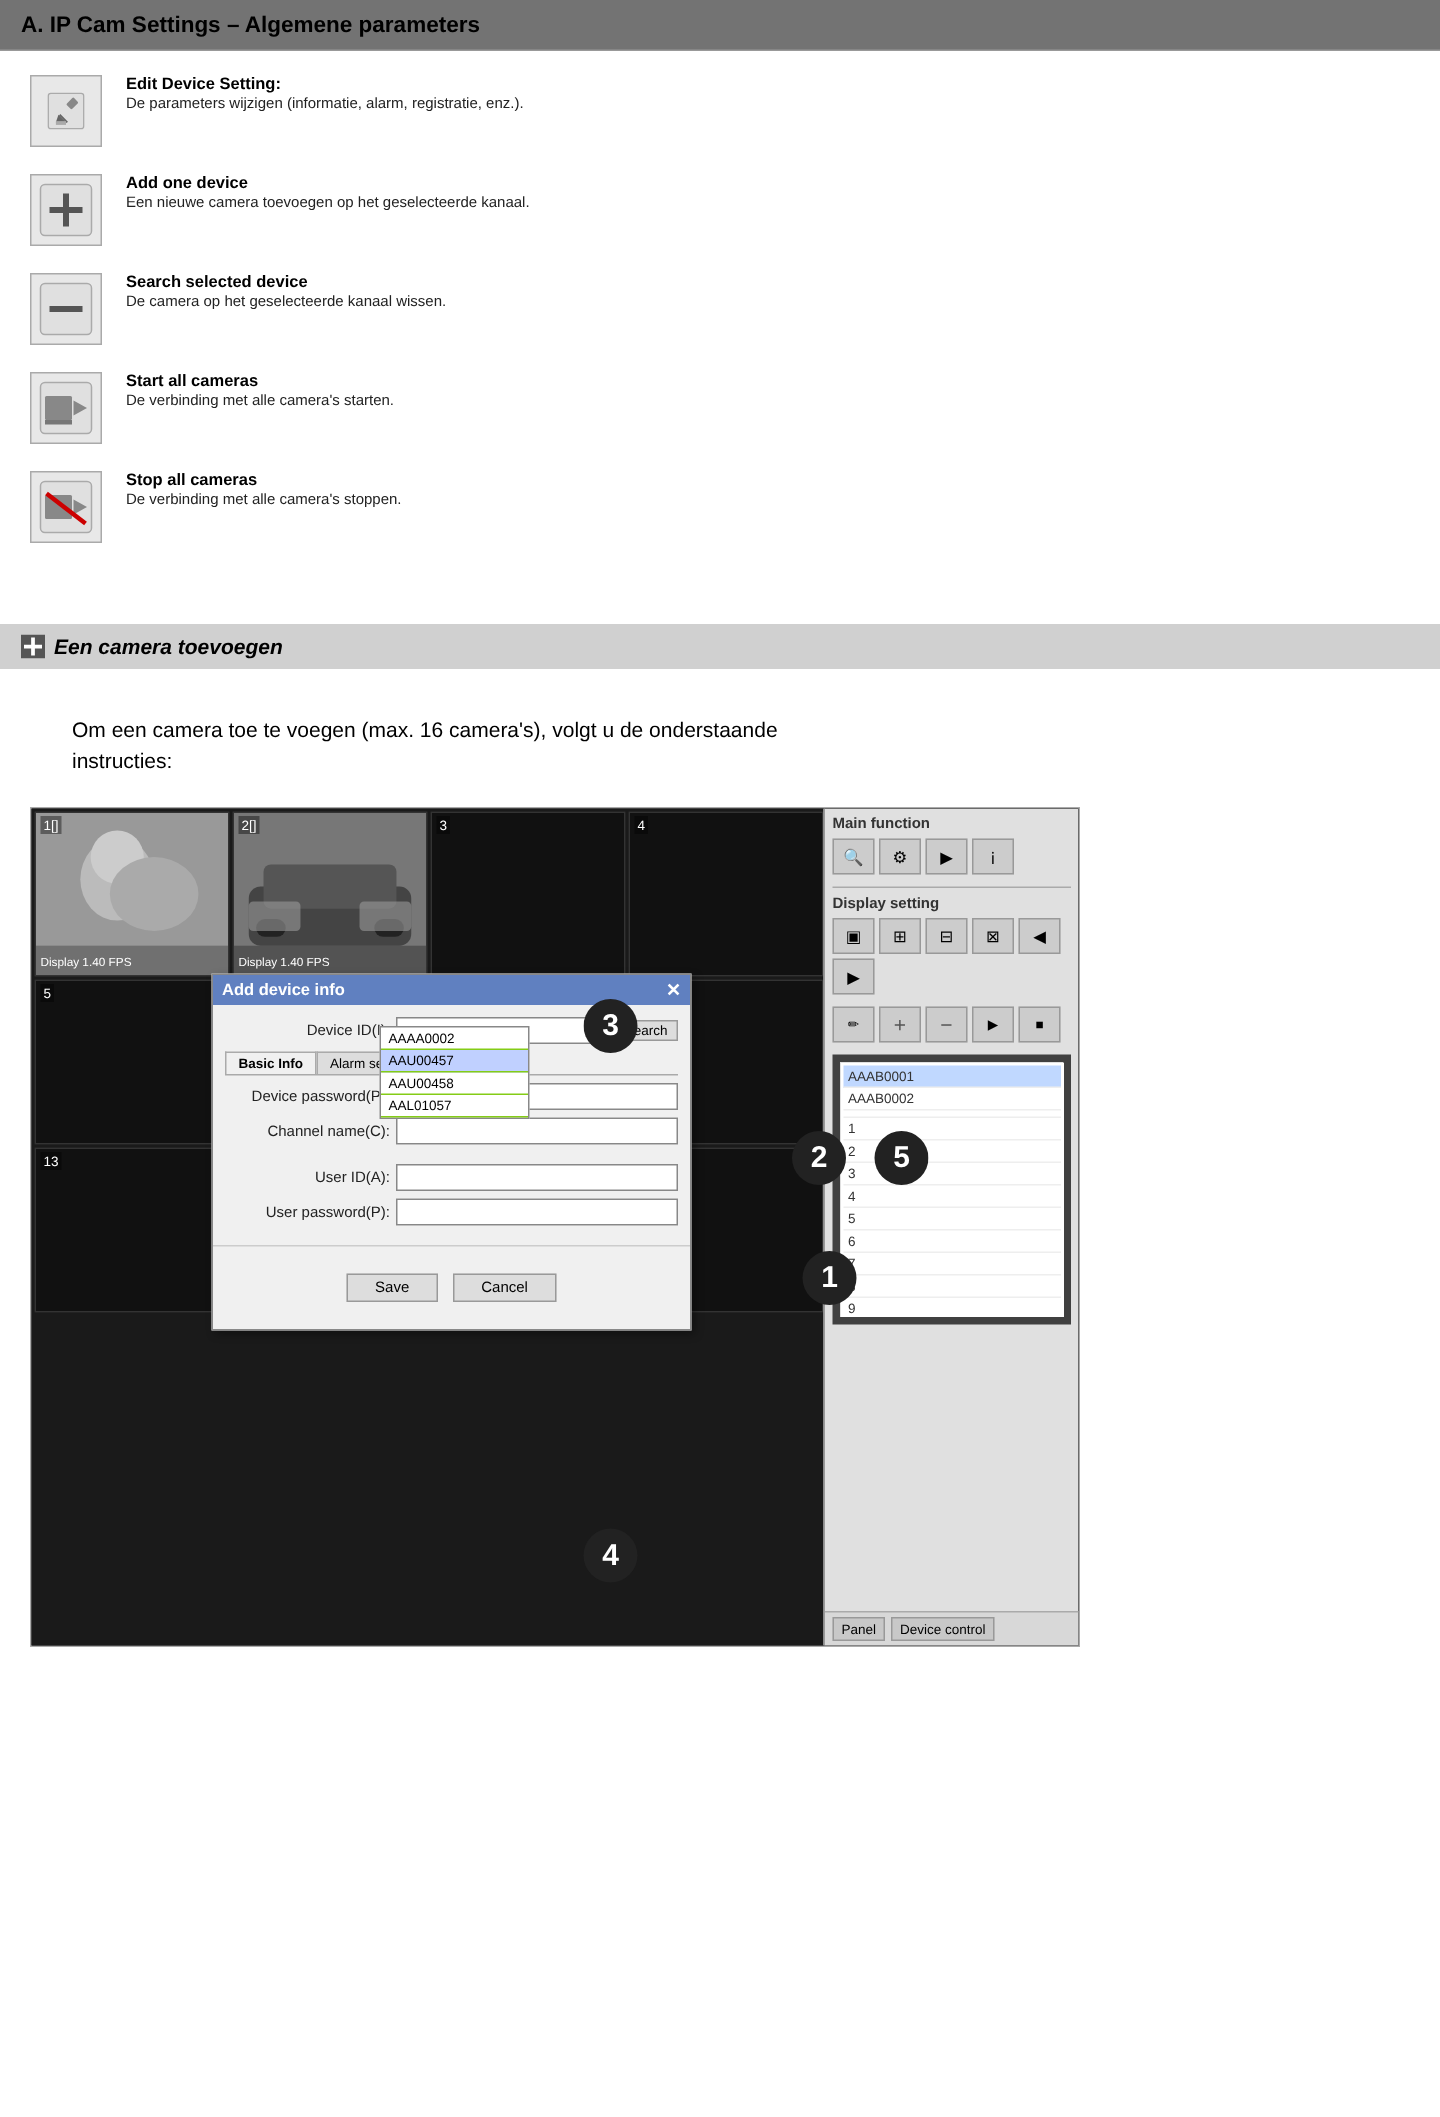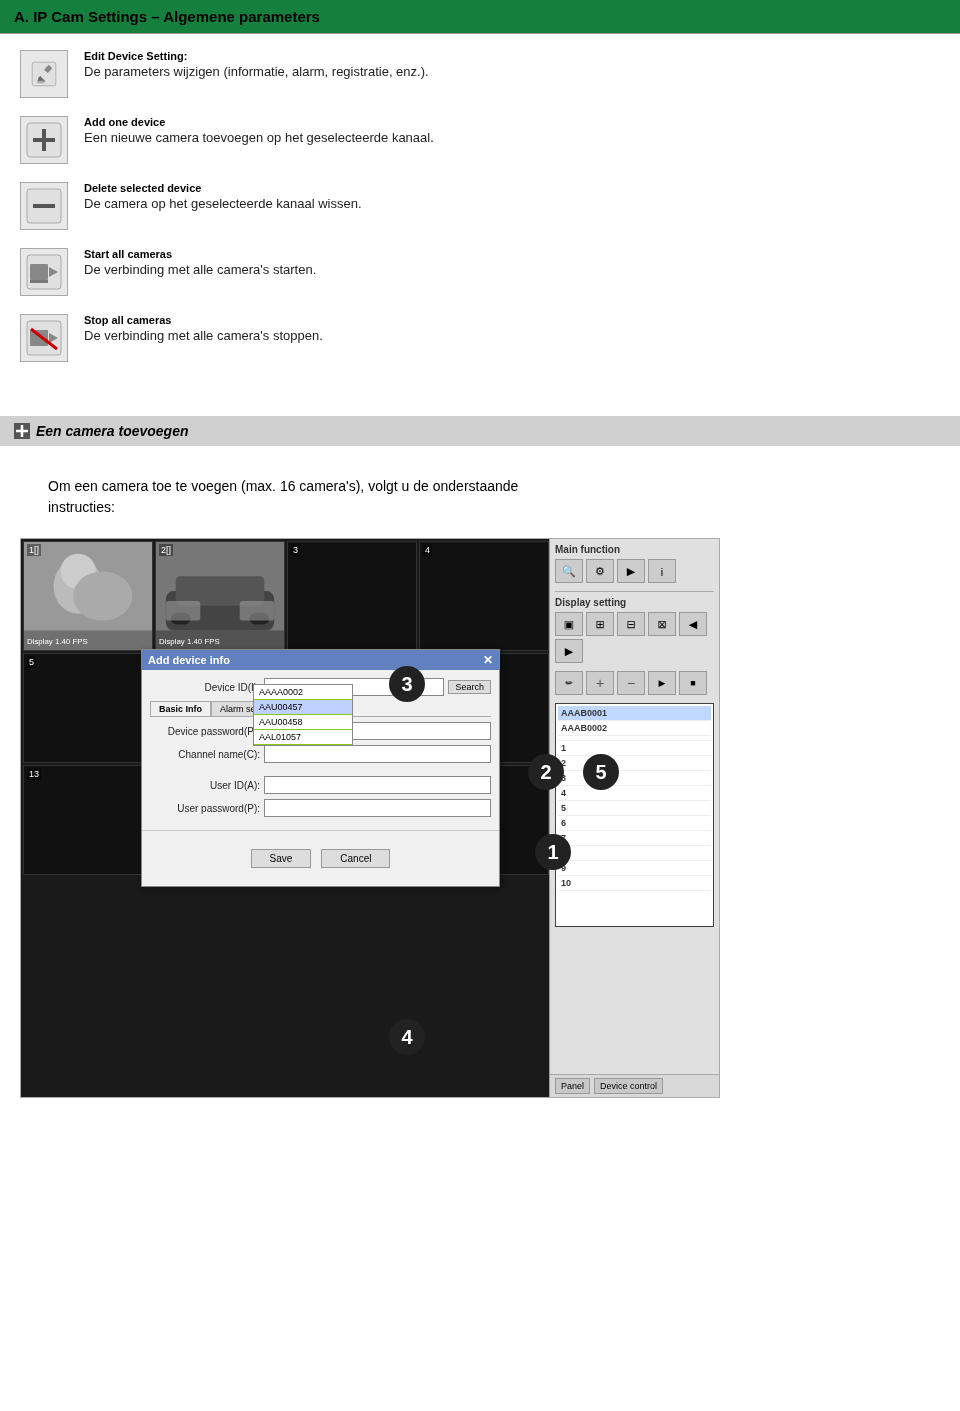--- a/index.html
+++ b/index.html
@@ -6,21 +6,21 @@
     body {
       font-family: Arial, sans-serif;
       font-size: 14px;
       background: #fff;
       color: #000;
       width: 960px;
       min-height: 1411px;
     }
 
     .section-header {
-      background: #15803d;
+      background: #737373;
       padding: 8px 14px;
       font-size: 15px;
       font-weight: bold;
       border-bottom: 1px solid #999;
       display: flex;
       align-items: center;
       gap: 6px;
     }
 
     .content-area {
@@ -72,21 +72,21 @@
       background: #e8e8e8;
     }
 
     .icon-text .title {
       font-weight: bold;
       font-size: 11px;
       margin-bottom: 2px;
     }
 
     .icon-text .desc {
-      font-size: 13px;
+      font-size: 10px;
       color: #222;
     }
 
     .section2-header {
       background: #d0d0d0;
       padding: 7px 14px;
       font-size: 14px;
       font-weight: bold;
       display: flex;
       align-items: center;
@@ -200,26 +200,25 @@
       cursor: pointer;
     }
 
     .rp-divider {
       border-top: 1px solid #aaa;
       margin: 5px 0;
     }
 
     .rp-list {
       background: #fff;
-      border: 1px solid #404040;
+      border: 5px solid #404040;
       font-size: 9px;
       padding: 2px;
-      height: 224px;
+      height: 180px;
       overflow-y: auto;
-      font-weight: bold;
     }
 
     .rp-list-item {
       padding: 2px 3px;
       border-bottom: 1px solid #eee;
       color: #333;
     }
 
     .rp-list-item.selected {
       background: #c0d8ff;
@@ -244,21 +243,21 @@
       padding: 2px 5px;
       font-size: 9px;
       cursor: pointer;
     }
 
     
     .add-device-dialog {
       position: absolute;
       top: 110px;
       left: 120px;
-      width: 359px;
+      width: 320px;
       background: #f0f0f0;
       border: 1px solid #888;
       box-shadow: 2px 2px 6px rgba(0,0,0,0.4);
       z-index: 10;
     }
 
     .dialog-title-bar {
       background: #6080c0;
       color: #fff;
       font-size: 11px;
@@ -433,21 +432,21 @@
   </div>
 
   <div class="icon-row">
     <div class="icon-box delete-icon">
       <svg width="38" height="38" viewBox="0 0 38 38">
         <rect x="2" y="2" width="34" height="34" rx="3" fill="#e0e0e0" stroke="#aaa" stroke-width="1"></rect>
         <line x1="8" y1="19" x2="30" y2="19" stroke="#555" stroke-width="4"></line>
       </svg>
     </div>
     <div class="icon-text">
-      <div class="title">Delete selected device</div>
+      <div class="title">Search selected device</div>
       <div class="desc">De camera op het geselecteerde kanaal wissen.</div>
     </div>
   </div>
 
   <div class="icon-row">
     <div class="icon-box start-icon">
       <svg width="38" height="38" viewBox="0 0 38 38">
         <rect x="2" y="2" width="34" height="34" rx="3" fill="#e0e0e0" stroke="#aaa" stroke-width="1"></rect>
         <rect x="5" y="11" width="18" height="16" rx="1" fill="#888"></rect>
         <polygon points="24,14 33,19 24,24" fill="#888"></polygon>

